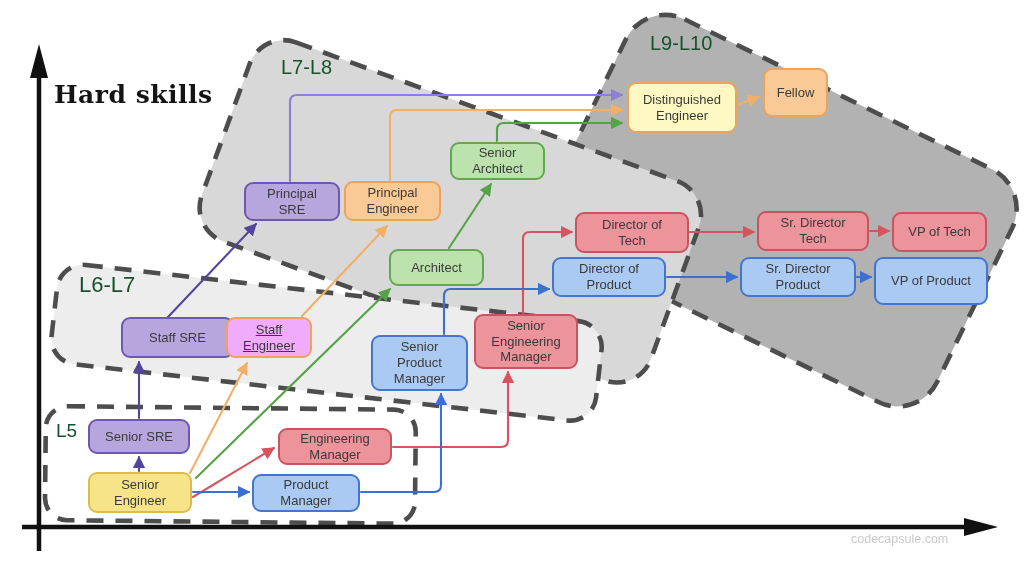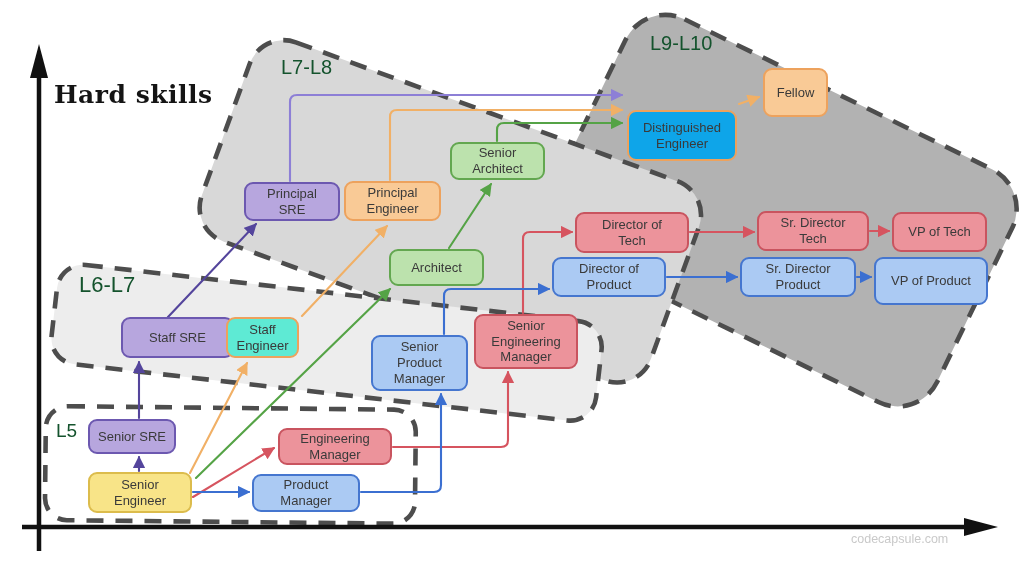--- a/index.html
+++ b/index.html
@@ -82,29 +82,29 @@
 
   <div id="group-labels">
       <div class="group-label" style="left: 650px; top: 32px; font-size: 20px;">L9-L10</div>
       <div class="group-label" style="left: 281px; top: 56px; font-size: 20px;">L7-L8</div>
       <div class="group-label" style="left: 79px; top: 272px; font-size: 22px;">L6-L7</div>
       <div class="group-label" style="left: 56px; top: 420px; font-size: 19px;">L5</div>
     </div>
   <div id="nodes">
       <div class="node" style="left: 88px; top: 472px; width: 104px; height: 41px; background: rgb(248, 228, 136); border-color: rgb(220, 188, 76);">Senior
 Engineer</div>
-      <div class="node" style="left: 88px; top: 419px; width: 88px; height: 35px; background: rgb(183, 166, 222); border-color: rgb(108, 88, 176);">Senior SRE</div>
+      <div class="node" style="left: 88px; top: 419px; width: 102px; height: 35px; background: rgb(183, 166, 222); border-color: rgb(108, 88, 176);">Senior SRE</div>
       <div class="node" style="left: 121px; top: 317px; width: 113px; height: 41px; background: rgb(183, 166, 222); border-color: rgb(108, 88, 176);">Staff SRE</div>
       <div class="node" style="left: 244px; top: 182px; width: 96px; height: 39px; background: rgb(183, 166, 222); border-color: rgb(108, 88, 176);">Principal
 SRE</div>
-      <div class="node" style="left: 226px; top: 317px; width: 73px; height: 41px; background: #5eead4; border-color: rgb(237, 162, 93);">Staff
+      <div class="node" style="left: 226px; top: 317px; width: 86px; height: 41px; background: #f0abfc; border-color: rgb(237, 162, 93); text-decoration: underline;">Staff
 Engineer</div>
       <div class="node" style="left: 344px; top: 181px; width: 97px; height: 40px; background: rgb(249, 202, 150); border-color: rgb(237, 162, 93);">Principal
 Engineer</div>
-      <div class="node" style="left: 627px; top: 82px; width: 110px; height: 51px; background: #0ea5e9; border-color: rgb(237, 162, 93); margin-top: 28px;">Distinguished
+      <div class="node" style="left: 627px; top: 82px; width: 110px; height: 51px; background: #fef9c3; border-color: rgb(237, 162, 93);">Distinguished
 Engineer</div>
       <div class="node" style="left: 763px; top: 68px; width: 65px; height: 49px; background: rgb(249, 202, 150); border-color: rgb(237, 162, 93);">Fellow</div>
       <div class="node" style="left: 389px; top: 249px; width: 95px; height: 37px; background: rgb(188, 226, 173); border-color: rgb(99, 167, 80);">Architect</div>
       <div class="node" style="left: 450px; top: 142px; width: 95px; height: 38px; background: rgb(188, 226, 173); border-color: rgb(99, 167, 80);">Senior
 Architect</div>
       <div class="node" style="left: 252px; top: 474px; width: 108px; height: 38px; background: rgb(171, 202, 243); border-color: rgb(69, 118, 207);">Product
 Manager</div>
       <div class="node" style="left: 371px; top: 335px; width: 97px; height: 56px; background: rgb(171, 202, 243); border-color: rgb(69, 118, 207);">Senior
 Product
 Manager</div>

